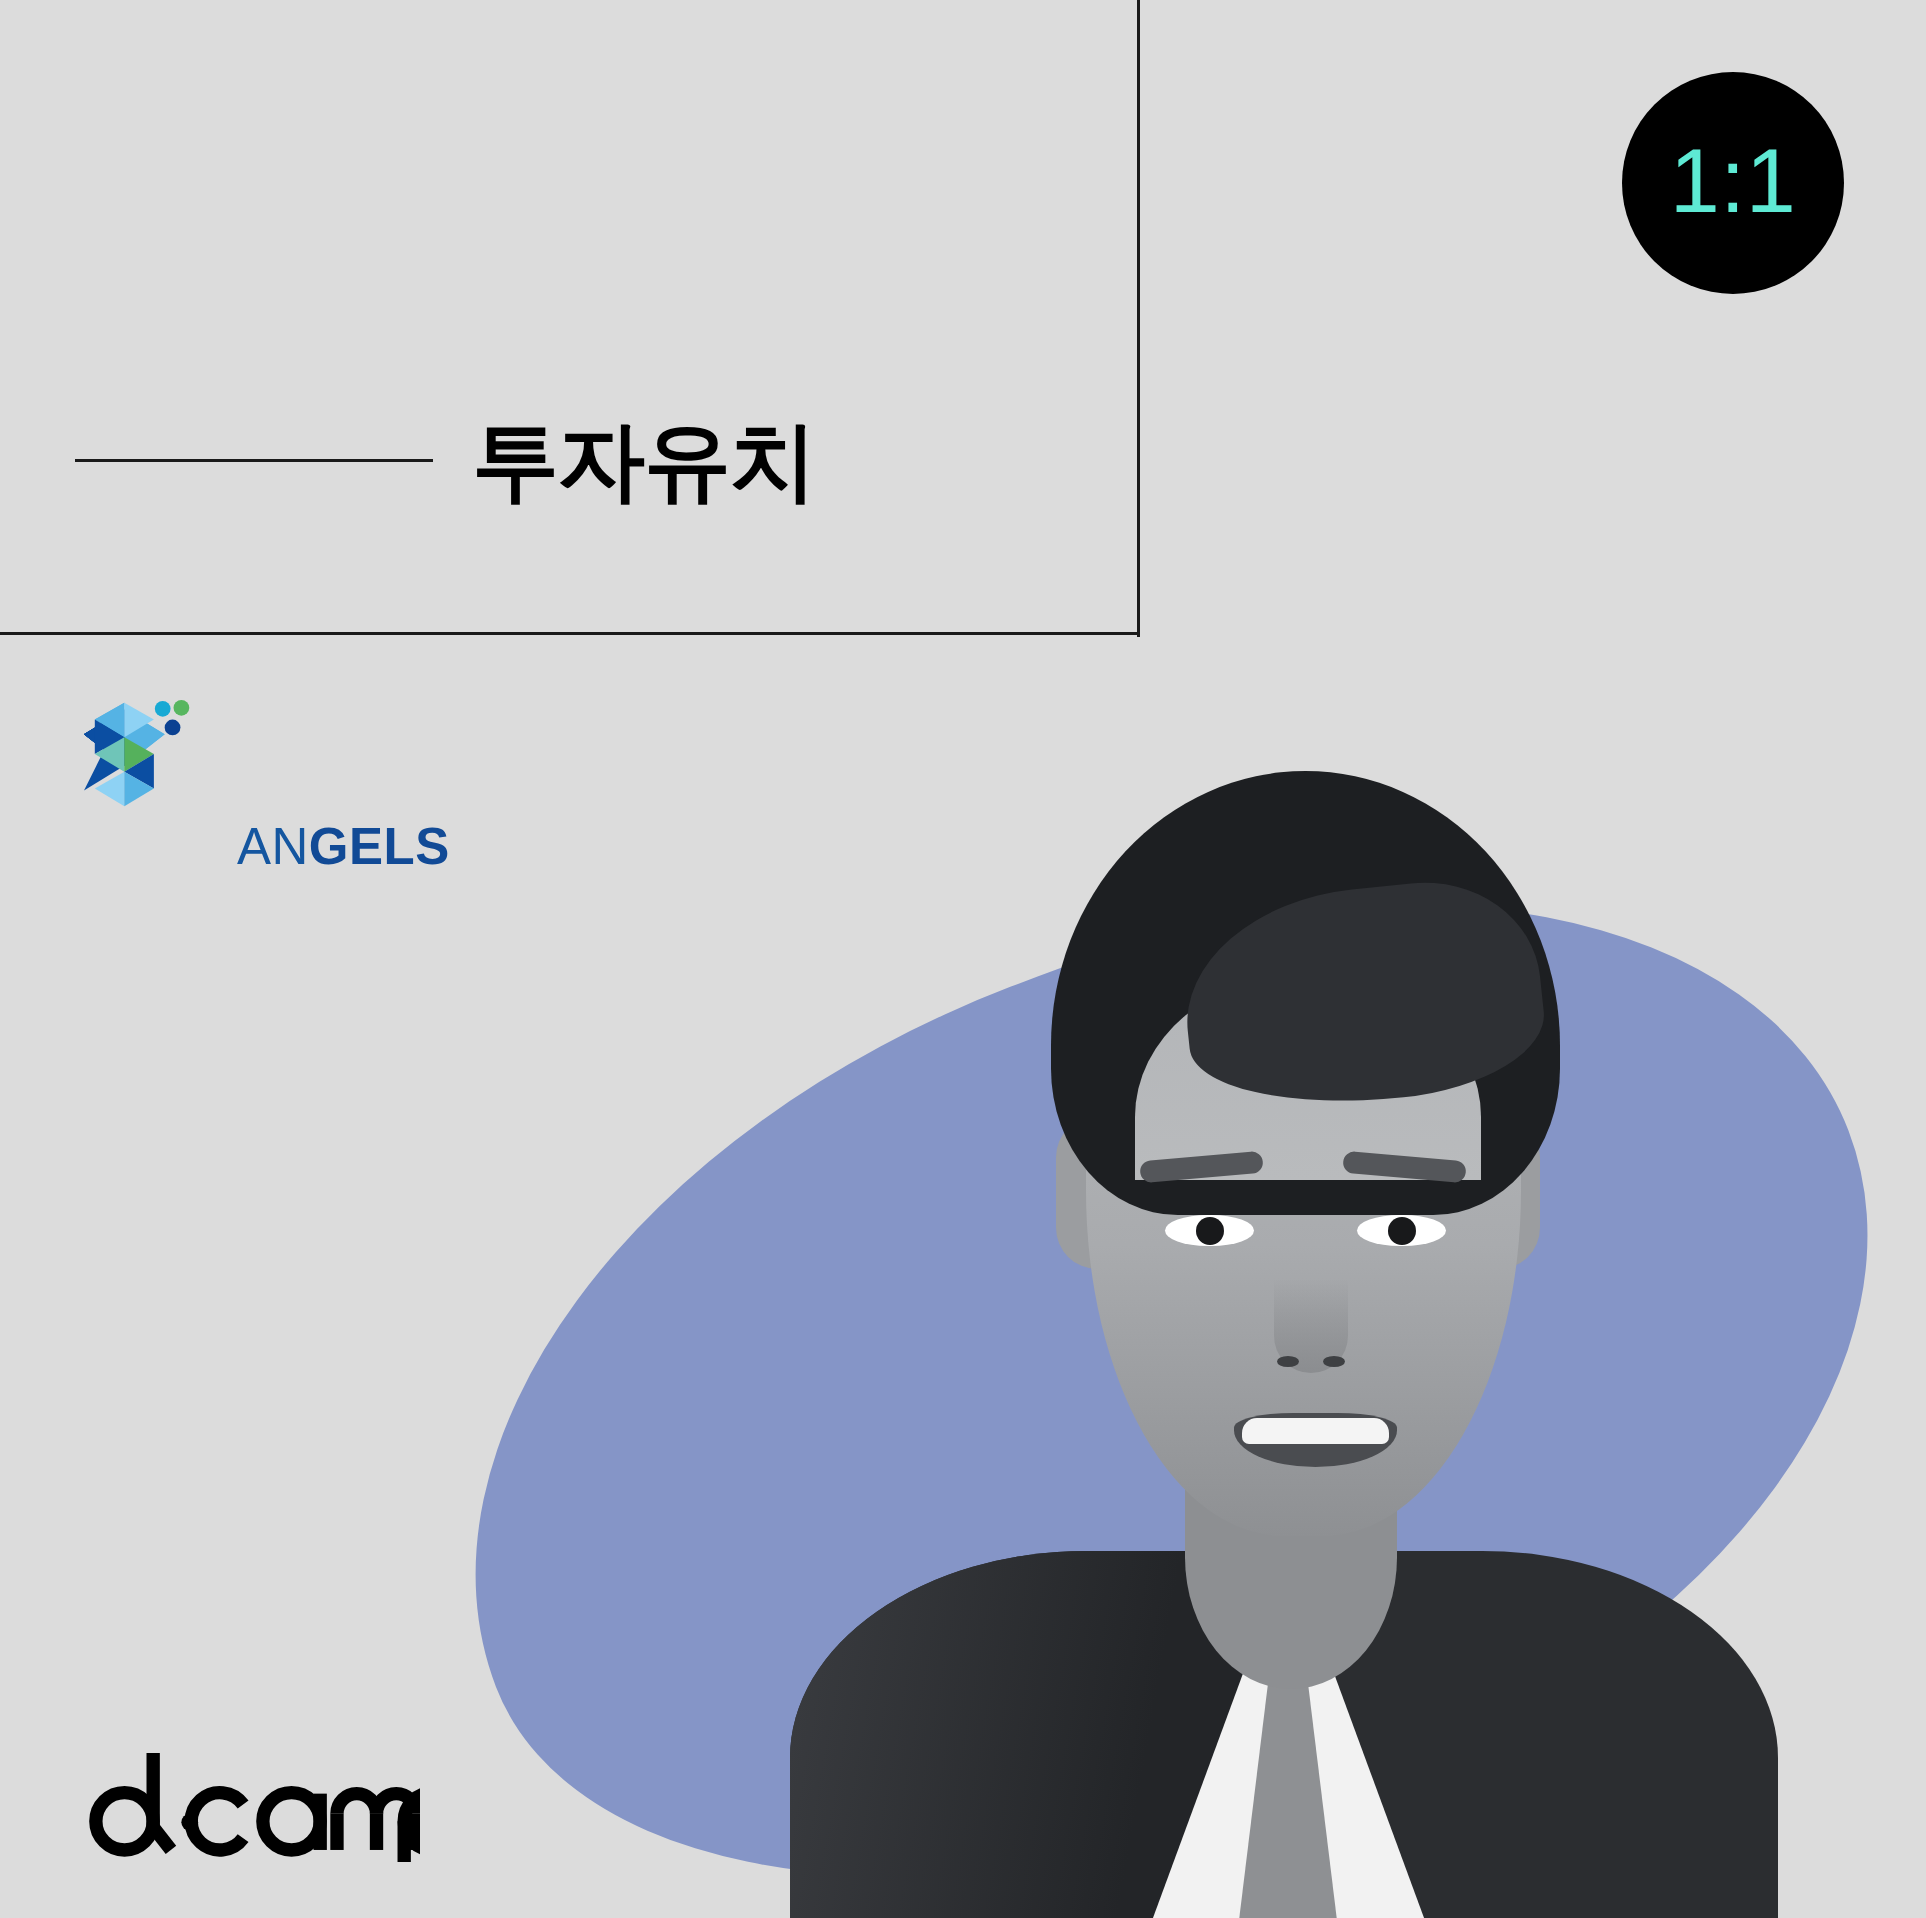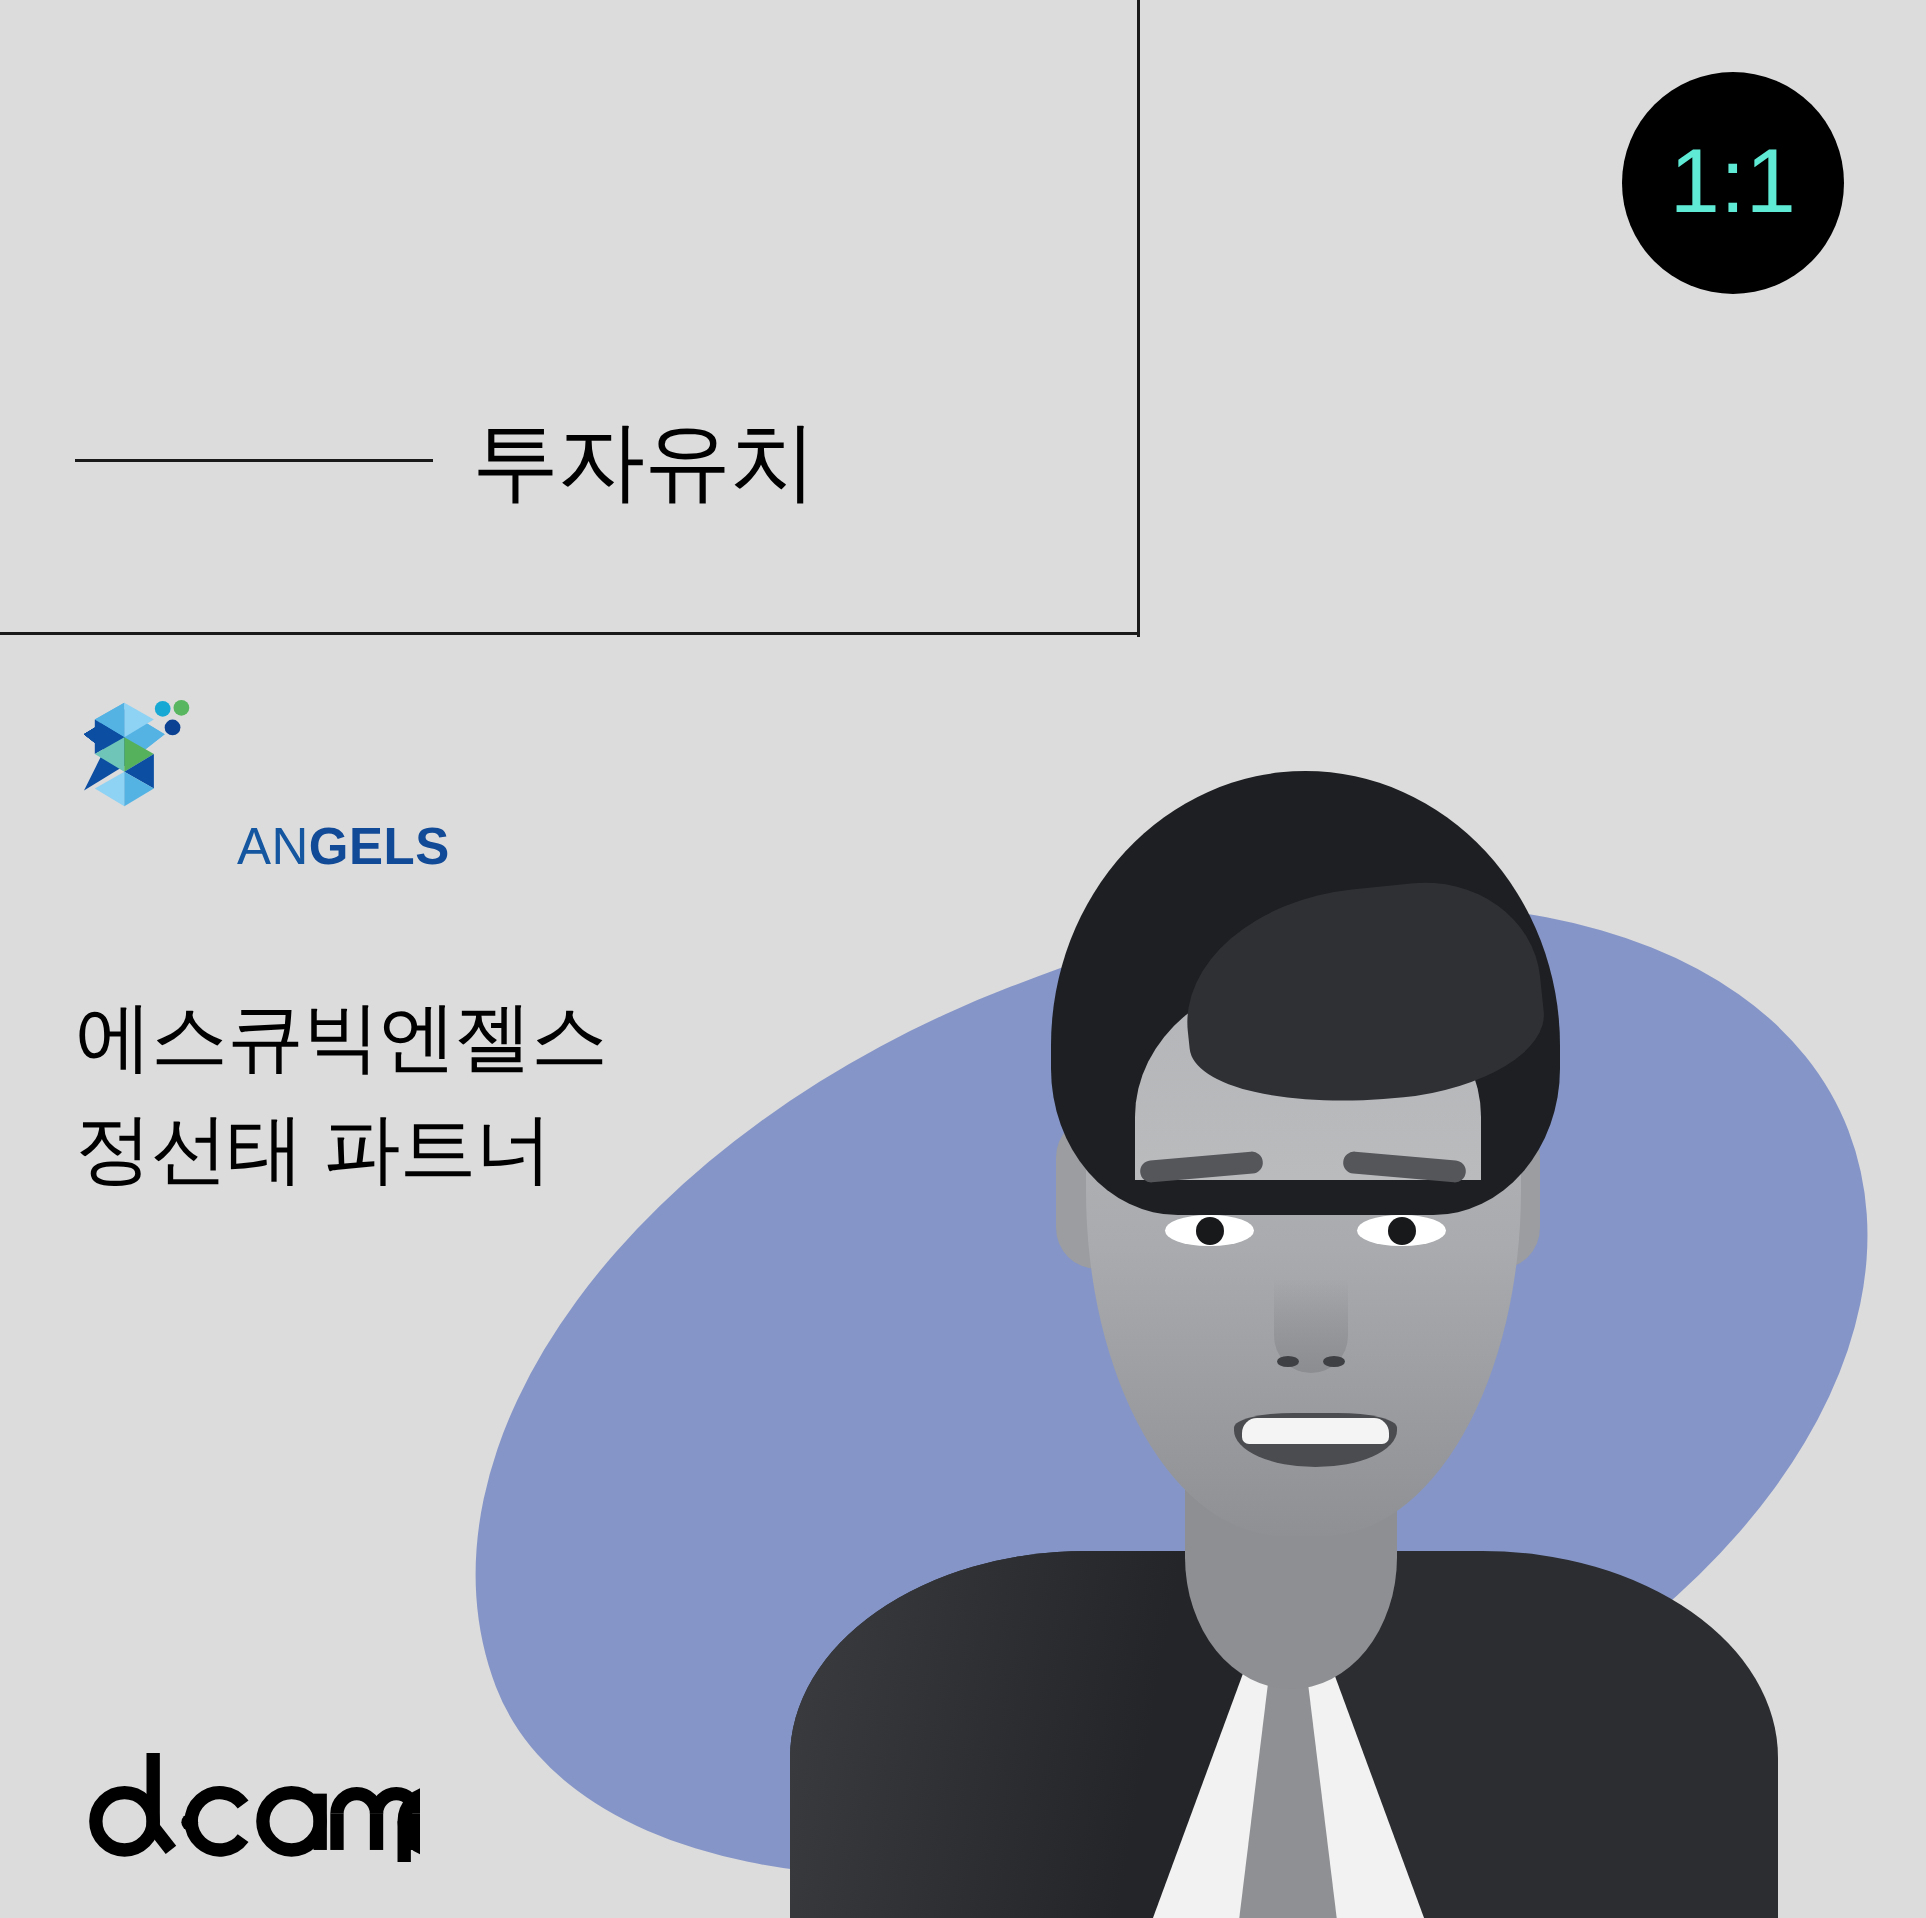--- a/index.html
+++ b/index.html
@@ -82,21 +82,21 @@
   }
   .subtitle-dash {
     width: 358px;
     height: 2.5px;
     background: #1a1a1a;
     flex: 0 0 auto;
   }
   .subtitle-text {
     margin-left: 39px;
     font-size: 87px;
-    font-weight: 400;
+    font-weight: 700;
     line-height: 1;
     letter-spacing: -1px;
     white-space: nowrap;
   }
 
   
   .badge {
     position: absolute;
     left: 1622px;
     top: 72px;
@@ -459,24 +459,20 @@
         <circle cx="160" cy="30" r="16" fill="#17a9d4"></circle>
         <circle cx="198" cy="28" r="16" fill="#57b65f"></circle>
         <circle cx="180" cy="68" r="16" fill="#0b4192"></circle>
       </svg>
     </span>
     <span class="logo-word">
       <span class="w-light">AN</span><span class="w-bold">GELS</span>
     </span>
   </div>
 
-  <div class="partner-name">
-    <span class="partner-name-line">에스큐빅엔젤스</span>
-    <span class="partner-name-line">정선태 파트너</span>
-  </div>
 
   <div class="brand">
     <svg viewBox="0 0 680 230" xmlns="http://www.w3.org/2000/svg" aria-hidden="true">
       <g fill="none" stroke="#000000" stroke-width="27">
 
         <circle cx="82" cy="148" r="58"></circle>
 
         <line x1="140" y1="10" x2="140" y2="160"></line>
 
         <line x1="140" y1="160" x2="176" y2="206"></line>

